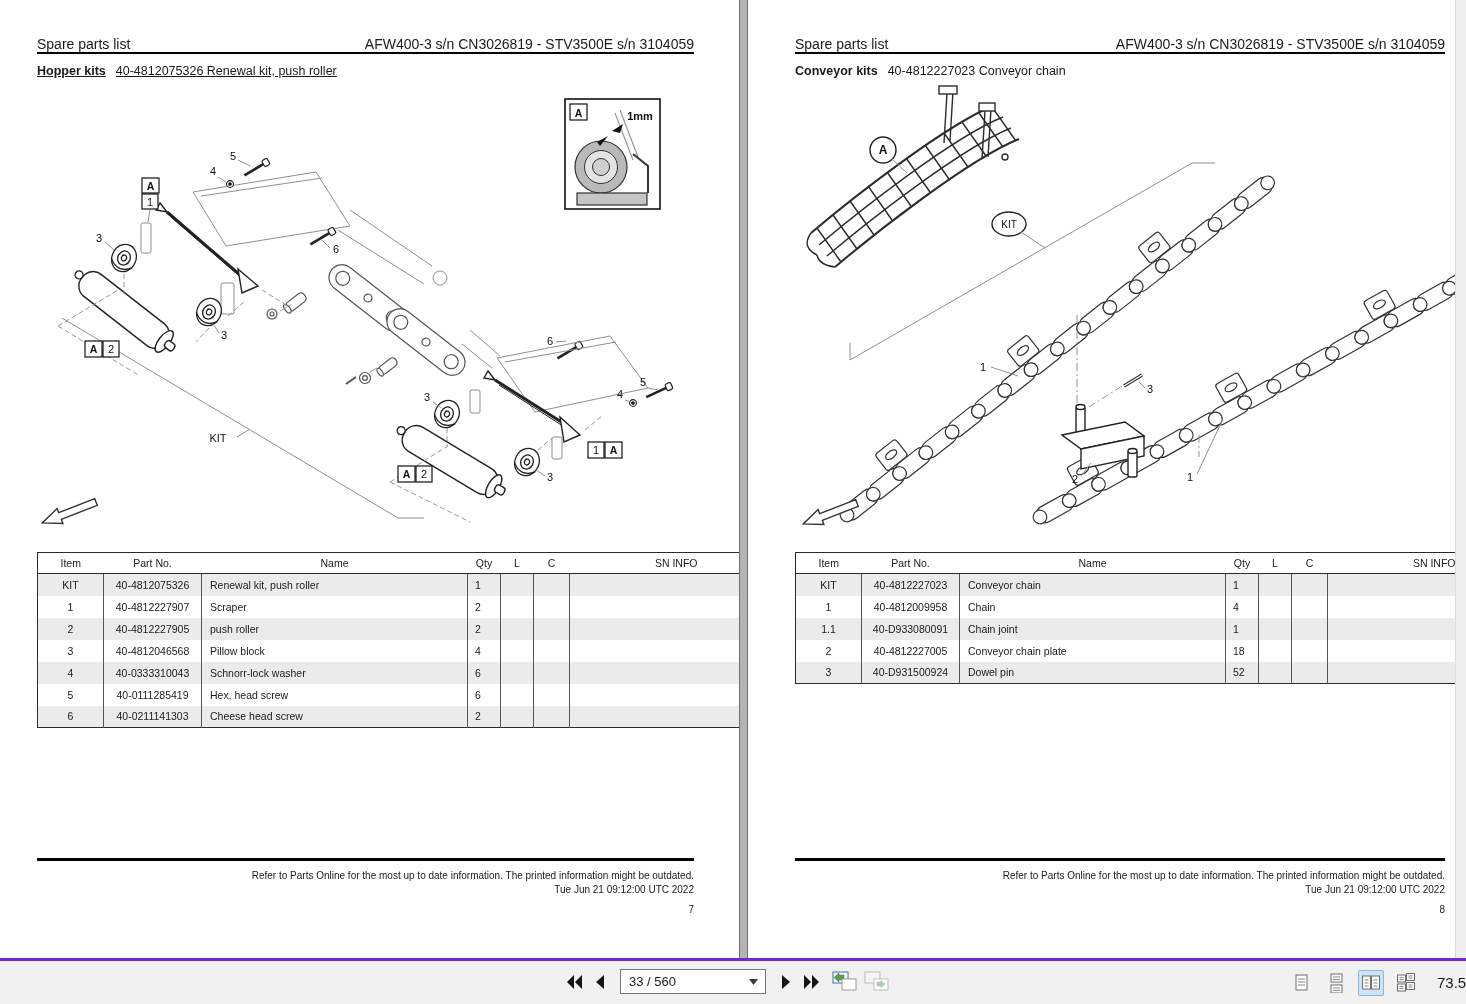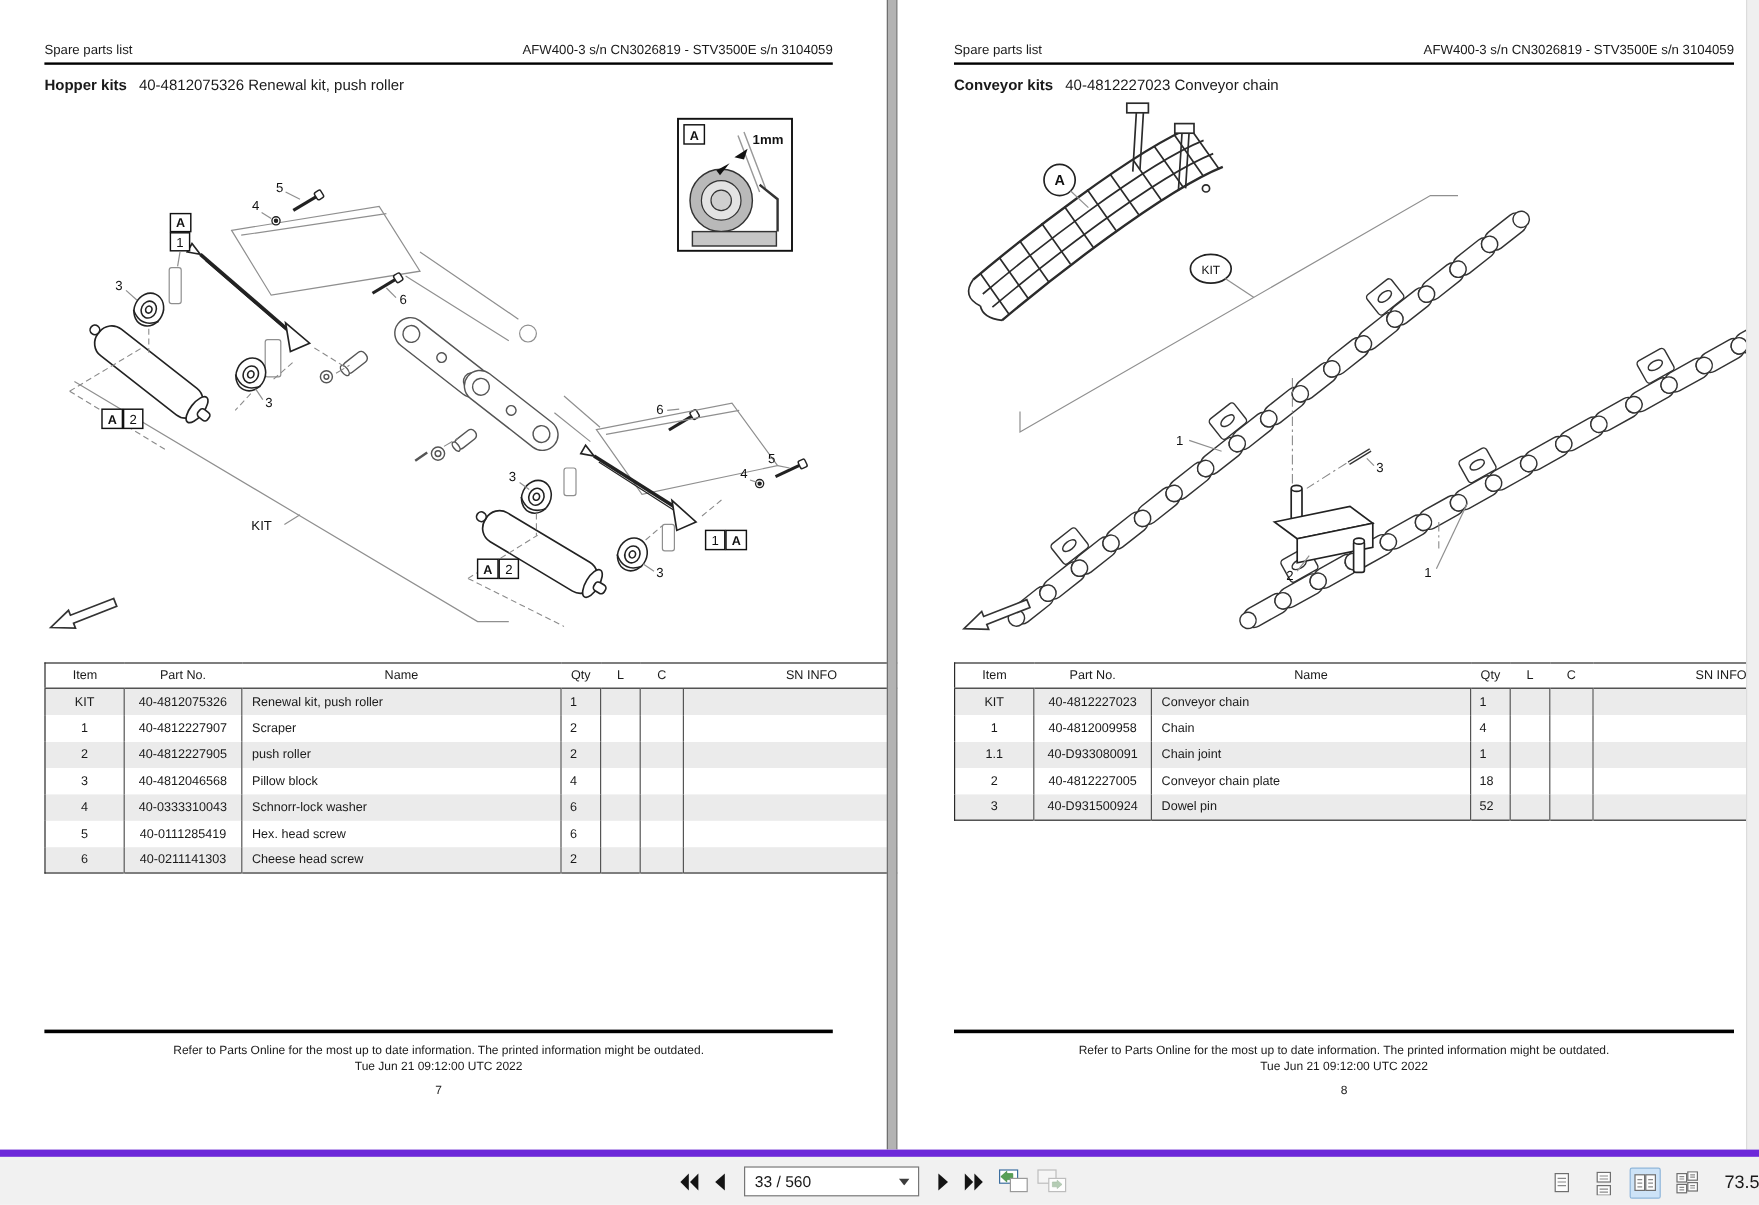--- a/index.html
+++ b/index.html
@@ -8,28 +8,28 @@
 
   .doc-area { position:absolute; left:0; top:0; right:0; bottom:46px; background:#fff; }
   .page { position:absolute; top:0; bottom:0; background:#fff; }
   .page-left  { left:0; width:739px; }
   .page-right { left:748px; width:707px; }
   .divider { position:absolute; left:739px; width:9px; top:0; bottom:0; background:#b3b3b3;
              border-left:1px solid #6f6f6f; border-right:1px solid #6f6f6f; }
   .scroll-track { position:absolute; right:0; top:0; bottom:0; width:11px; background:#efefef;
                   border-left:1px solid #dcdcdc; }
 
-  .hdr { position:absolute; top:36px; display:flex; justify-content:space-between; font-size:11px;gap:48px; }
+  .hdr { position:absolute; top:36px; display:flex; justify-content:space-between; font-size:14px;gap:48px; }
   .page-left  .hdr { left:37px; width:657px; }
   .page-right .hdr { left:47px; width:650px; }
   .hdr-rule { position:absolute; top:52px; height:2px; background:#000; }
   .page-left  .hdr-rule { left:37px; width:657px; }
   .page-right .hdr-rule { left:47px; width:650px; }
   .ptitle { position:absolute; top:64px; font-size:12.5px; }
-  .page-left  .ptitle { left:37px; }
+  .page-left  .ptitle { left:37px;text-decoration:underline; }
   .page-right .ptitle { left:47px; }
   .ptitle b { margin-right:10px; }
 
   svg.diag { position:absolute; }
   .page-left  svg.diag { left:0;  top:90px; }
   .page-right svg.diag { left:47px; top:85px; }
   .diag text { text-anchor:middle; font-family:"Liberation Sans",sans-serif; }
   .diag .thin{ stroke:#8f8f8f; fill:none; stroke-width:1; }
   .diag .mid { stroke:#555; fill:#fff; stroke-width:1.2; }
   .diag .drk { stroke:#222; fill:#fff; stroke-width:1.4; }
@@ -51,27 +51,27 @@
   table.parts tbody td:last-child { border-right:none; }
   table.parts tbody tr:nth-child(odd) { background:#ebebeb; }
   td.c-item { text-align:center; }
   td.c-part { text-align:center; }
   td.c-name { text-align:left; padding-left:8px; }
   td.c-qty  { text-align:left; padding-left:7px; }
 
   .foot-rule { position:absolute; top:858px; height:3px; background:#000; }
   .page-left  .foot-rule { left:37px; width:657px; }
   .page-right .foot-rule { left:47px; width:650px; }
-  .footnote { position:absolute; text-align:center; font-size:10px; }
+  .footnote { position:absolute; text-align:right; font-size:10px; }
   .page-left  .footnote { left:37px; width:657px; }
   .page-right .footnote { left:47px; width:650px; }
   .fn1 { top:870px; } .fn2 { top:884px; } .pnum { top:904px; }
 
   .toolbar { position:absolute; left:0; right:0; bottom:0; height:46px; background:#f1f1f1;
-             border-top:6px solid #6d28d9; }
+             border-top:3px solid #6d28d9; }
   .tb-center { position:absolute; left:562px; top:7px; height:27px; display:flex; align-items:center; }
   .tb-btn { width:26px; height:26px; display:flex; align-items:center; justify-content:center; cursor:default; }
   .combo { width:146px; height:25px; border:1px solid #767676; background:#fff; display:flex;
            align-items:center; font-size:13px; margin:0 6px; }
   .combo .val { padding-left:8px; flex:1; }
   .combo .caret { margin-right:7px; display:flex; }
   .viewgrp { margin-left:8px; display:flex; gap:6px; }
   .tb-layout { position:absolute; left:1288px; top:9px; display:flex; align-items:center; gap:9px; }
   .lay-btn { padding:2px; border:1px solid transparent; border-radius:2px; display:flex; }
   .lay-btn.sel { background:#cde3f7; border-color:#8fb6da; }

